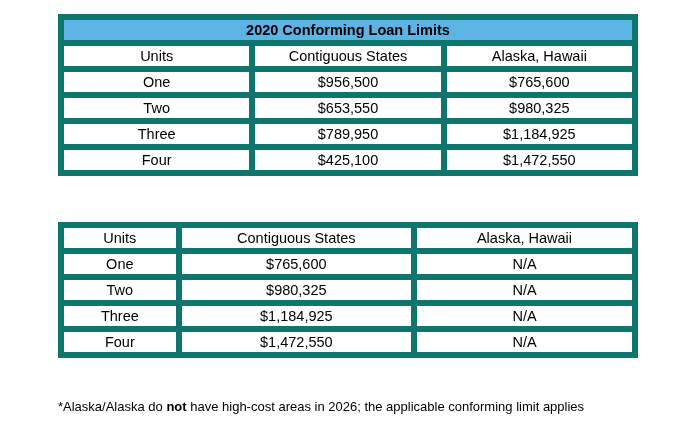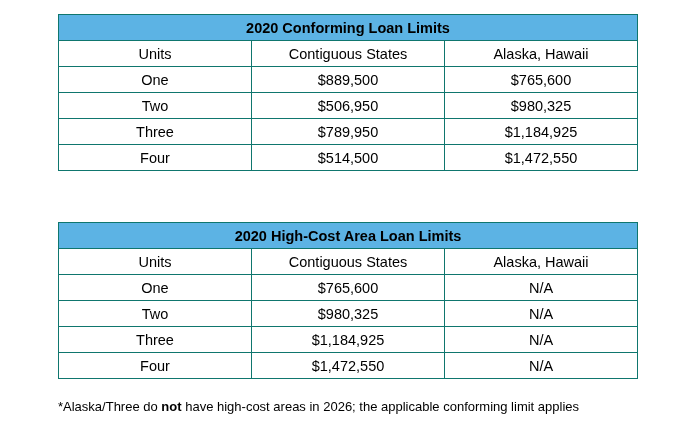--- a/index.html
+++ b/index.html
@@ -31,21 +31,21 @@
     left: 58px;
     top: 222px;
     width: 580px;
   }
   table.limits {
     border-collapse: collapse;
     width: 100%;
     table-layout: fixed;
   }
   table.limits td, table.limits th {
-    border: 1px solid #0f766e;
+    border: 6px solid #0f766e;
     height: 26px;
     text-align: center;
     vertical-align: middle;
     font-size: 14.5px;
     padding: 0 4px;
     box-sizing: border-box;
   }
   .title-cell {
     background: #5cb3e4;
     font-weight: bold;
@@ -85,48 +85,45 @@
         <tr>
           <td class="title-cell" colspan="3">2020 Conforming Loan Limits</td>
         </tr>
         <tr>
           <td class="hdr-cell col-units">Units</td>
           <td class="hdr-cell col-contig">Contiguous States</td>
           <td class="hdr-cell col-ak">Alaska, Hawaii</td>
         </tr>
         <tr>
           <td>One</td>
-          <td>$889,500</td>
+          <td>$956,500</td>
           <td>$765,600</td>
         </tr>
         <tr>
           <td>Two</td>
-          <td>$506,950</td>
+          <td>$653,550</td>
           <td>$980,325</td>
         </tr>
         <tr>
           <td>Three</td>
           <td>$789,950</td>
           <td>$1,184,925</td>
         </tr>
         <tr>
           <td>Four</td>
-          <td>$514,500</td>
+          <td>$425,100</td>
           <td>$1,472,550</td>
         </tr>
       </tbody>
     </table>
   </div>
 
   <div class="tbl-wrap" id="table-highcost">
     <table class="limits">
       <tbody>
-        <tr>
-          <td class="title-cell" colspan="3">2020 High-Cost Area Loan Limits</td>
-        </tr>
         <tr>
           <td class="hdr-cell col-units">Units</td>
           <td class="hdr-cell col-contig">Contiguous States</td>
           <td class="hdr-cell col-ak">Alaska, Hawaii</td>
         </tr>
         <tr>
           <td>One</td>
           <td>$765,600</td>
           <td>N/A</td>
         </tr>
@@ -142,15 +139,15 @@
         </tr>
         <tr>
           <td>Four</td>
           <td>$1,472,550</td>
           <td>N/A</td>
         </tr>
       </tbody>
     </table>
   </div>
 
-  <div class="footnote"><span class="plain">*Alaska/Three do </span><span>not</span><span class="plain"> have high-cost areas in 2026; the applicable conforming limit applies</span></div>
+  <div class="footnote"><span class="plain">*Alaska/Alaska do </span><span>not</span><span class="plain"> have high-cost areas in 2026; the applicable conforming limit applies</span></div>
 
 </div>
 
 </body></html>

